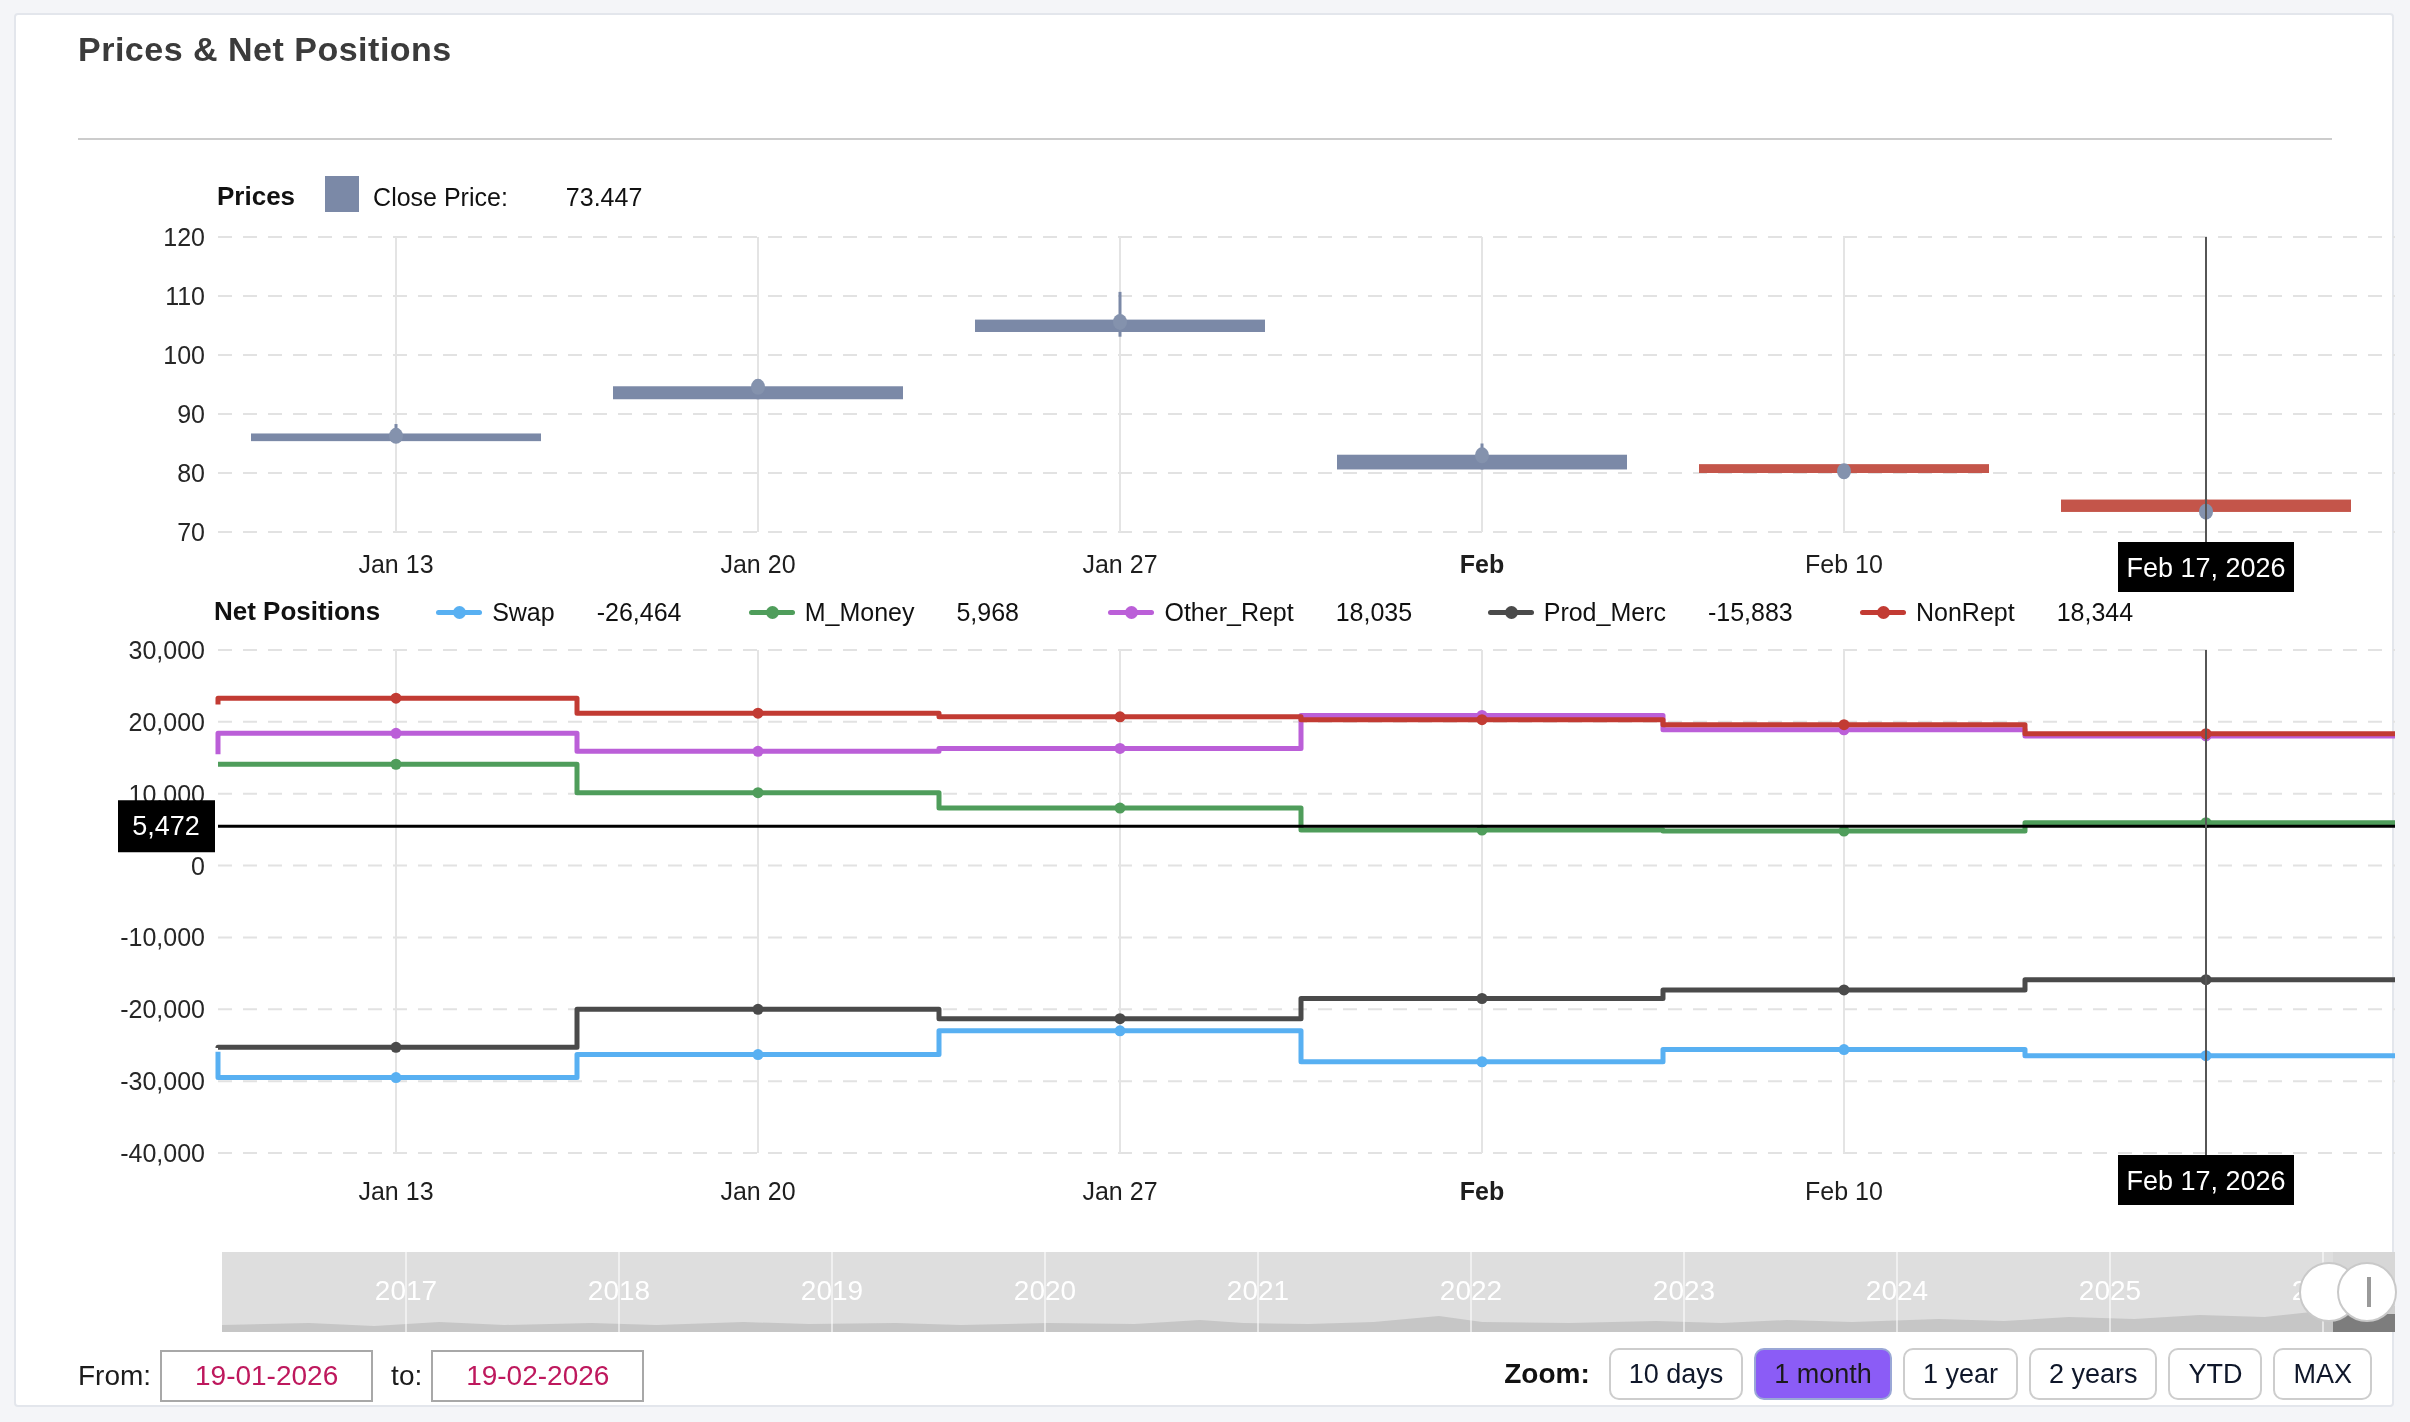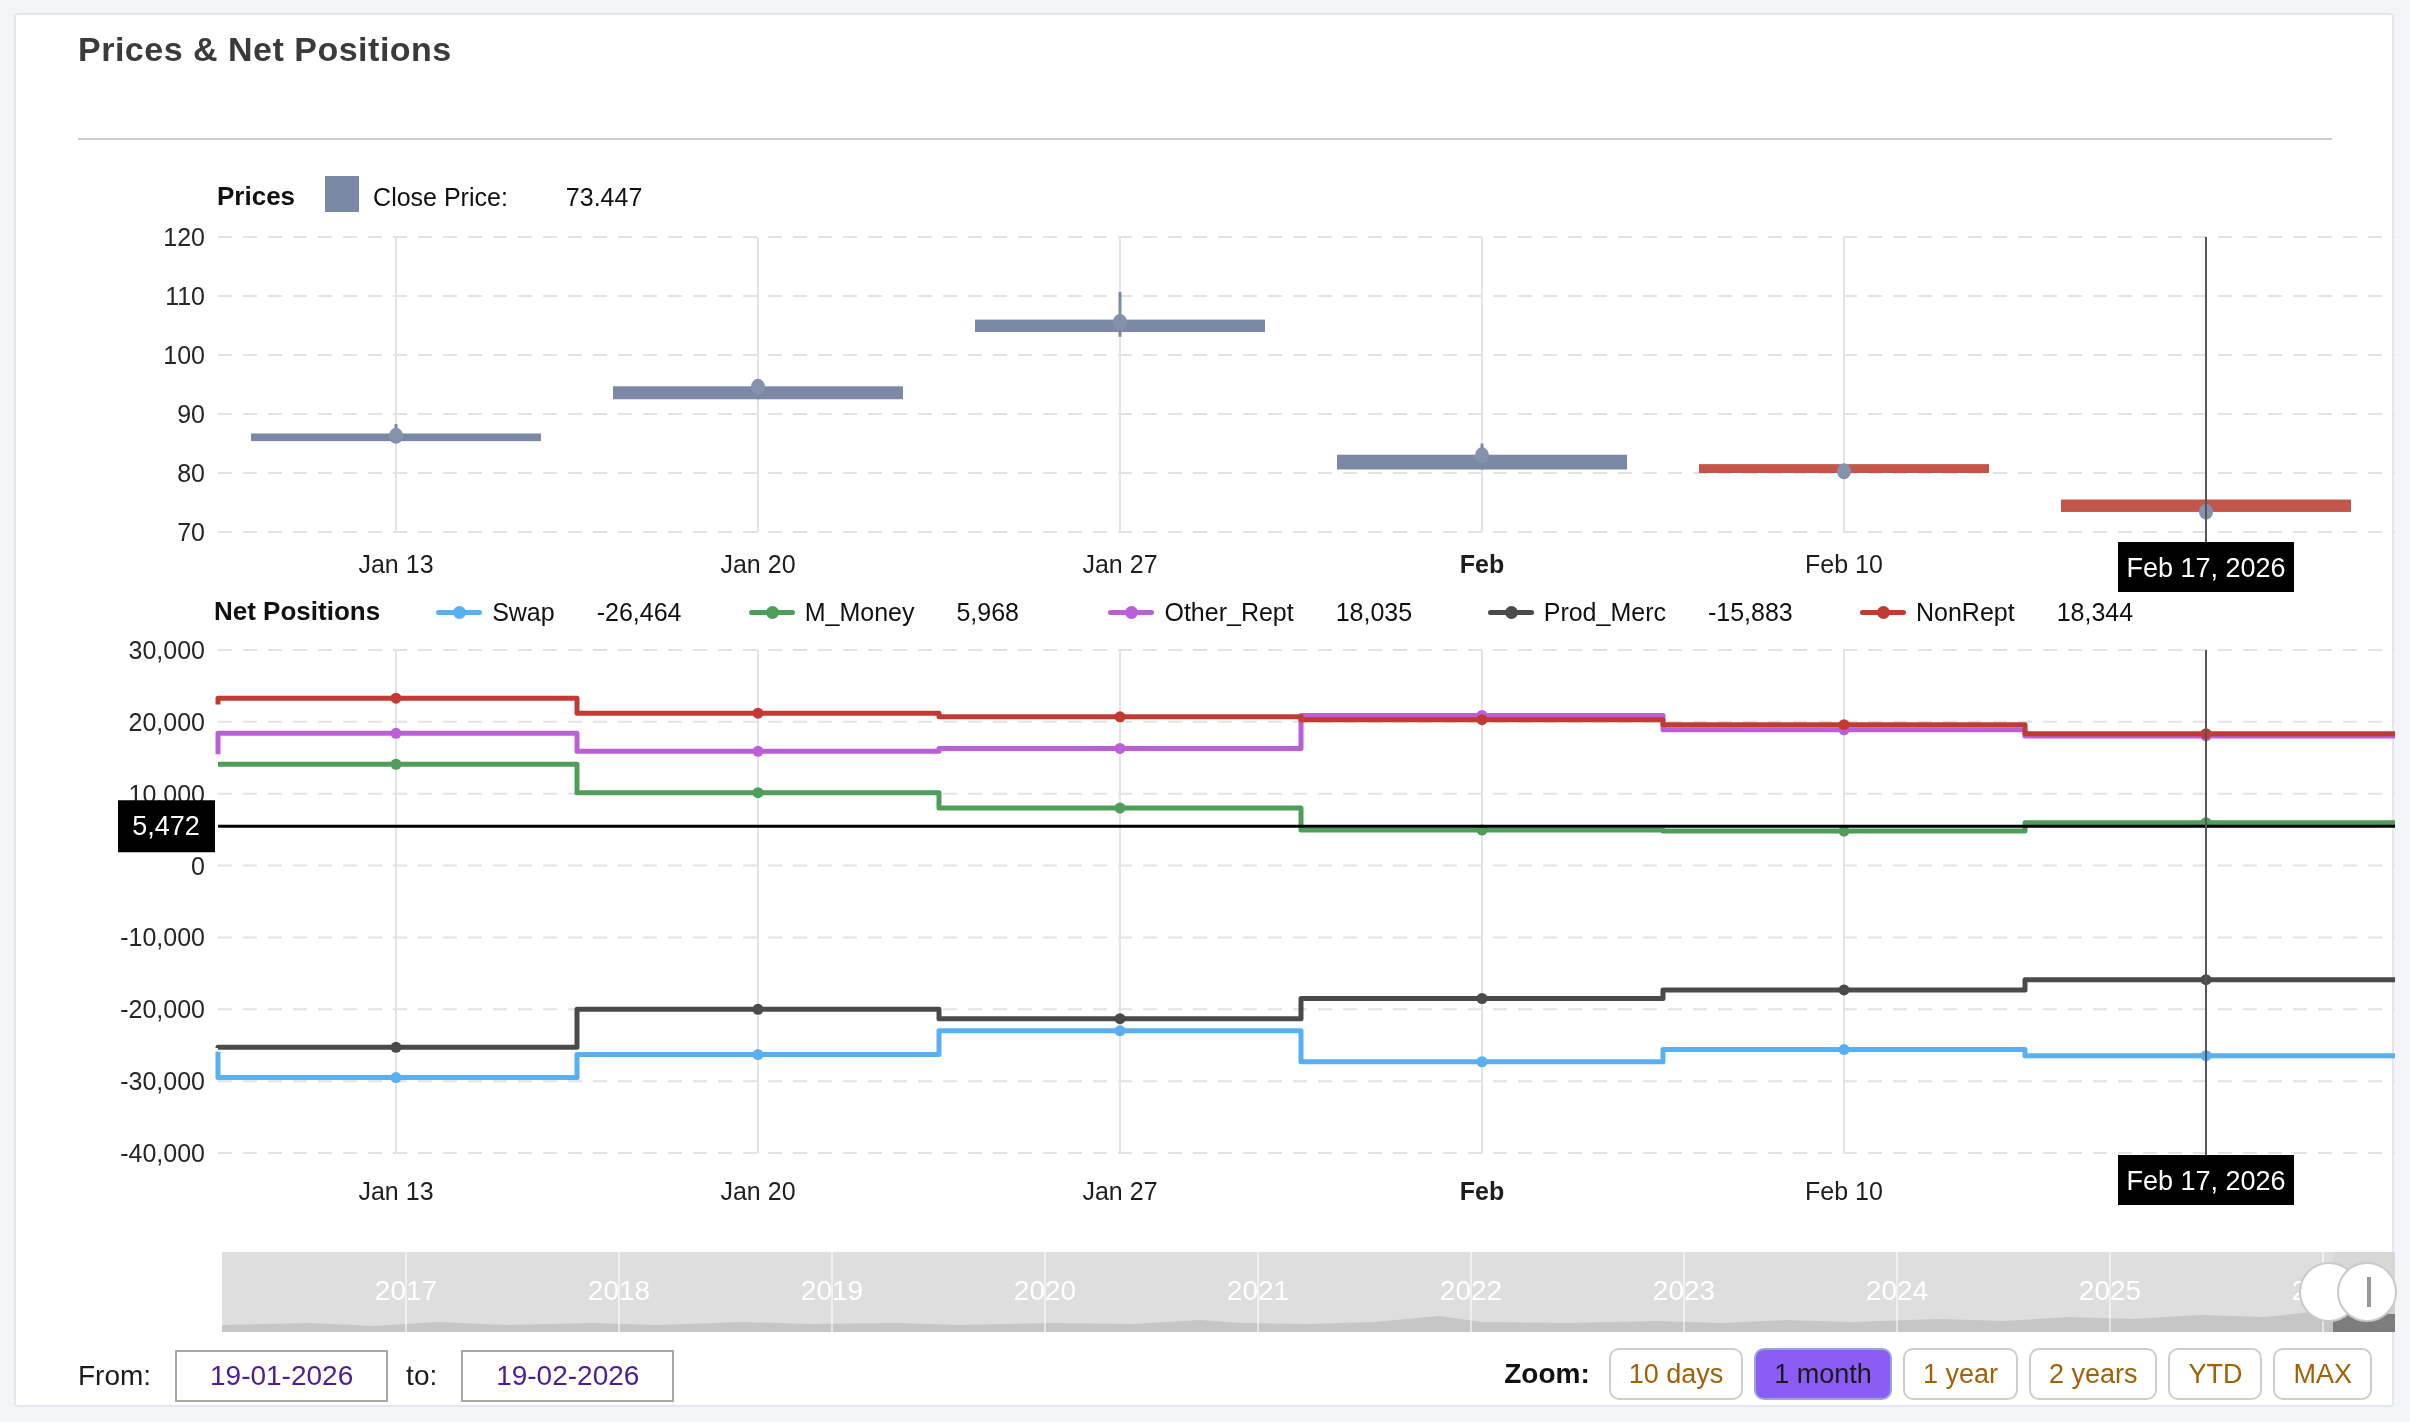--- a/index.html
+++ b/index.html
@@ -19,26 +19,26 @@
   .cp-label{margin-left:14px}
   .cp-value{margin-left:58px}
   .net-items{display:flex;align-items:center}
   .leg-item{display:flex;align-items:center;margin-left:56px;cursor:pointer}
   .leg-line{position:relative;width:46px;height:5px;border-radius:3px}
   .leg-dot{position:absolute;left:17px;top:-4px;width:13px;height:13px;border-radius:50%}
   .leg-name{margin-left:10px}
   .leg-value{margin-left:42px;min-width:96px}
   .ctrl-left{position:absolute;left:78px;top:1350px;display:flex;align-items:center;font-size:28px;color:#1c1c1c}
   .date-input{width:205px;height:46px;border:2px solid #a8a8a8;font-size:28px;text-align:center;
-    margin-left:24px;font-family:inherit;color:#4c1d95;background:#fff;box-sizing:content-box}
+    margin-left:9px;font-family:inherit;color:#be185d;background:#fff;box-sizing:content-box}
   .to-label{margin-left:18px}
   .ctrl-right{position:absolute;right:38px;top:1348px;display:flex;align-items:center;font-size:27px;color:#2a2a2a}
   .zoom-label{font-weight:bold;margin-right:8px;font-size:28px;color:#111}
   .zoom-btn{height:52px;padding:0 18px;margin-left:11px;border:2px solid #cdcdcd;border-radius:10px;
-    background:#fff;font-size:27px;color:#a16207;font-family:inherit;cursor:pointer}
+    background:#fff;font-size:27px;color:#0f172a;font-family:inherit;cursor:pointer}
   .zoom-btn.active{background:#8b5cf6;border-color:#9aa7d6;color:#1a1a1a}
   #chart-svg{position:absolute;left:0;top:0}
 </style>
 </head>
 <body>
 
 <div class="card"></div>
 
 <div class="page-title">Prices &amp; Net Positions</div>
 <div class="divider"></div>

